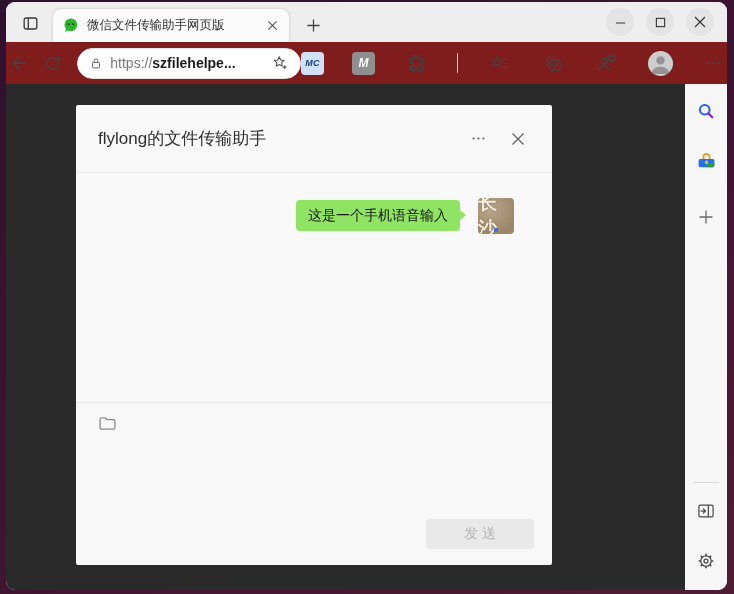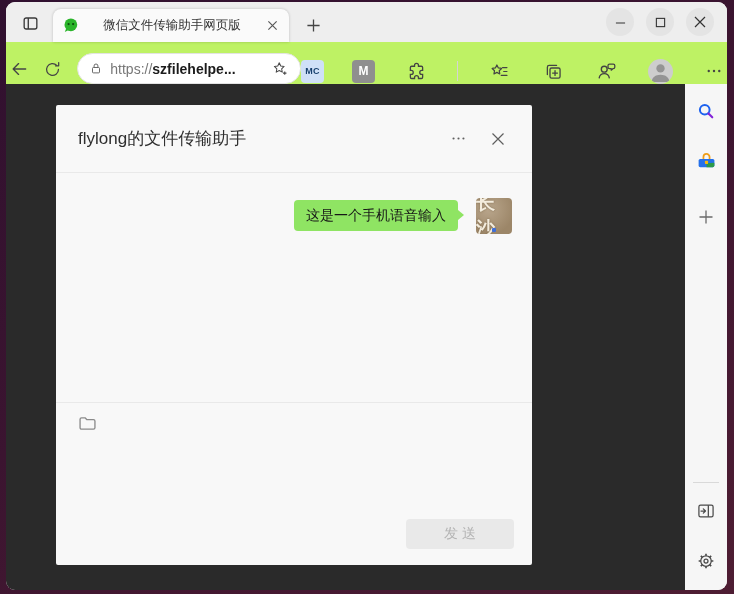--- a/index.html
+++ b/index.html
@@ -15,59 +15,59 @@
     display:flex; flex-direction:column;
   }
   
   .titlebar { height:40px; background:#eeeeee; display:flex; align-items:flex-end; flex:none; }
   .tab-actions { margin:0 0 8px 13px; width:22px; height:22px; display:flex; align-items:center; justify-content:center; border-radius:4px; cursor:pointer; }
   .tab {
     margin-left:12px; width:236px; height:33px; background:#fafafa;
     border-radius:8px 8px 0 0; box-shadow:0 0 3px rgba(0,0,0,.22);
     display:flex; align-items:center; padding:0 8px 0 9px; position:relative; z-index:2;
   }
-  .tab-title { flex:1; font-size:12.5px; color:#333; white-space:nowrap; overflow:hidden; text-overflow:ellipsis; margin:0 6px 0 8px;text-align:center; }
+  .tab-title { flex:1; font-size:12.5px; color:#333; white-space:nowrap; overflow:hidden; text-overflow:ellipsis; margin:0 6px 0 8px; }
   .icon-btn { display:flex; align-items:center; justify-content:center; cursor:pointer; border-radius:4px; }
   .tab-close { width:18px; height:18px; }
   .new-tab { width:24px; height:24px; margin:0 0 5px 12px; }
   .win-controls { margin-left:auto; display:flex; align-items:center; gap:12px; margin-right:13px; align-self:center; }
   .win-btn { width:28px; height:28px; border-radius:50%; background:#e4e4e4; display:flex; align-items:center; justify-content:center; cursor:pointer; }
   
-  .toolbar { height:42px; background:#bef264; display:flex; align-items:flex-end; padding:0 0; flex:none; }
+  .toolbar { height:42px; background:#7f1d1d; display:flex; align-items:center; padding:0 0; flex:none; }
   .nav-btn { width:30px; height:30px; }
   .nav-btn + .nav-btn { margin-left:8px; }
   .addressbar {
     width:258px; height:31px; margin-left:12px; background:#ffffff;
     border:1px solid #e3e3e3; border-radius:16px; display:flex; align-items:center;
     padding:0 9px 0 11px; cursor:text;
   }
   .url-text { font-size:14px; margin-left:7px; white-space:nowrap; overflow:hidden; flex:1; }
   .url-scheme { color:#777777; }
   .url-host { color:#1b1b1b; font-weight:600; }
-  .right-cluster { margin-left:auto; display:flex; align-items:center; gap:28px; }
+  .right-cluster { margin-left:auto; display:flex; align-items:center; gap:28px;font-style:italic; }
   .ext-badge { width:23px; height:23px; border-radius:4px; display:flex; align-items:center; justify-content:center; font-weight:bold; cursor:pointer; }
   .ext-mc { background:#cfe0f7; color:#17406e; font-size:9px; letter-spacing:.2px; }
   .ext-m { background:#8f8f8f; color:#ffffff; font-size:12px; }
   .tb-divider { width:1px; height:20px; background:#d4d4d4; }
   .tb-icon { width:26px; height:26px; }
   .avatar-btn { width:25px; height:25px; border-radius:50%; background:#cdcdcd; overflow:hidden; }
   
   .main { flex:1; display:flex; min-height:0; }
   .viewport { flex:1; background:#2a2a2a; position:relative; }
   
   .card {
-    position:absolute; left:50px; top:21px; width:476px; height:460px;
+    position:absolute; left:70px; top:21px; width:476px; height:460px;
     background:#f8f8f8; border-radius:2px; display:flex; flex-direction:column;
   }
   .card-header { height:68px; flex:none; display:flex; align-items:center; padding:0 22px; border-bottom:1px solid #e9e9e9; }
   .card-title { flex:1; font-size:17px; font-weight:500; color:#2f2f2f; }
   .hdr-btn { width:24px; height:24px; }
   .hdr-btn + .hdr-btn { margin-left:16px; }
   .chat-area { height:229px; flex:none; padding-top:27px; }
-  .msg-row { display:flex; justify-content:flex-end; align-items:flex-start; padding-right:20px; }
+  .msg-row { display:flex; justify-content:flex-end; align-items:flex-start; padding-right:38px; }
   .bubble { background:#8fe463; border-radius:4px; padding:6px 12px; font-size:14px; color:#171717; line-height:19px; max-width:330px; }
   .bubble-arrow { width:0; height:0; border:5px solid transparent; border-left:6px solid #8fe463; margin:10px 0 0 0; }
   .msg-avatar {
     width:36px; height:36px; border-radius:4px; margin-left:7px; margin-top:-2px;
     background:radial-gradient(circle at 35% 30%, #b9a68c, #9c8668 75%);
     display:flex; align-items:center; justify-content:center; position:relative;
     color:#f3ecdd; font-size:19px; font-weight:bold; letter-spacing:1px; overflow:hidden;
     text-shadow:0 0 2px rgba(90,70,40,.6);
   }
   .msg-avatar i { position:absolute; bottom:2px; left:50%; width:4px; height:4px; margin-left:-2px; background:#3f6fd8; border-radius:1px; }

